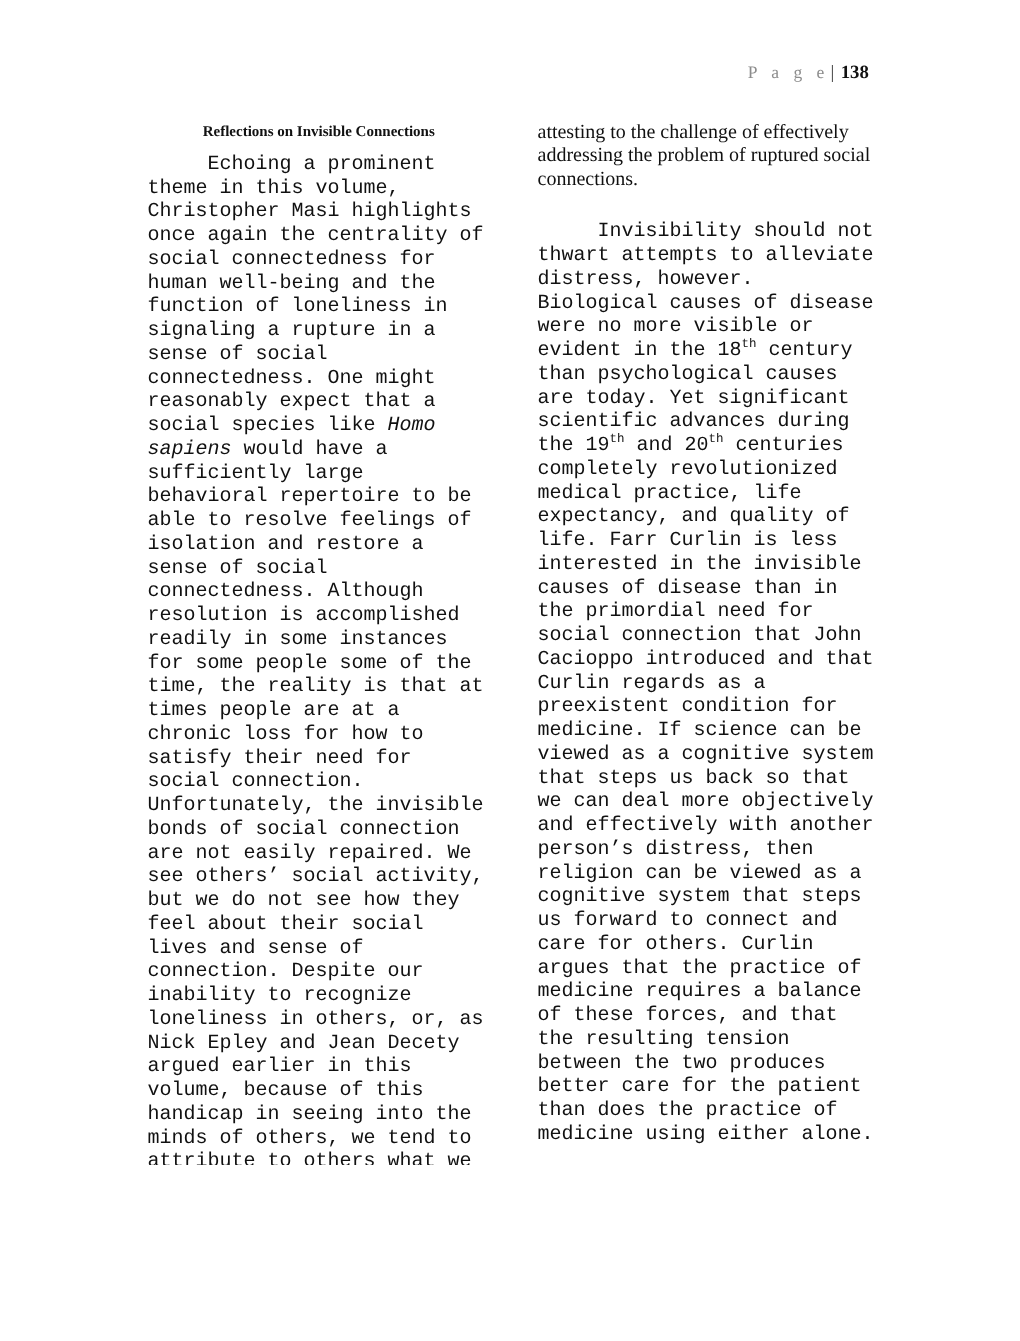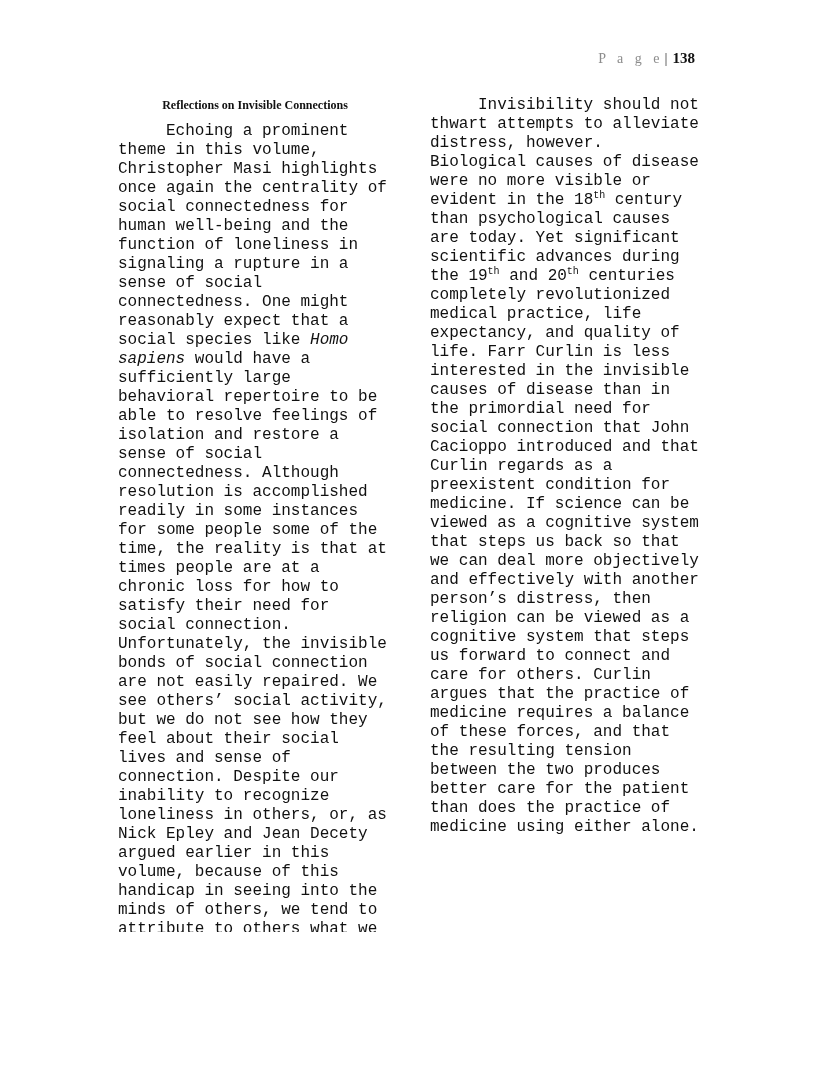--- a/index.html
+++ b/index.html
@@ -57,21 +57,21 @@
     font-size: 12px;
     font-weight: bold;
     text-align: center;
     margin: 0 0 7px 0;
     line-height: 19px;
   }
   .para {
     margin: 0;
   }
   .para + .para {
-    margin-top: 0;
+    margin-top: 23px;
   }
   .indent {
     text-indent: 48px;
     font-family: Liberation Mono, monospace;
   }
   .it {
     font-style: italic;
   }
   sup {
     font-size: 10px;
@@ -99,20 +99,21 @@
   </div>
 
   <div class="columns">
 
     <div class="col">
       <h2 class="heading">Reflections on Invisible Connections</h2>
       <p class="para indent"><span>Echoing a prominent theme in this volume, Christopher Masi highlights once again the centrality of social connectedness for human well-being and the function of loneliness in signaling a rupture in a sense of social connectedness. One might reasonably expect that a social species like </span><span class="it">Homo sapiens</span><span> would have a sufficiently large behavioral repertoire to be able to resolve feelings of isolation and restore a sense of social connectedness. Although resolution is accomplished readily in some instances for some people some of the time, the reality is that at times people are at a chronic loss for how to satisfy their need for social connection. Unfortunately, the invisible bonds of social connection are not easily repaired. We see others’ social activity, but we do not see how they feel about their social lives and sense of connection. Despite our inability to recognize loneliness in others, or, as Nick Epley and Jean Decety argued earlier in this volume, because of this handicap in seeing into the minds of others, we tend to attribute to others what we ourselves have felt or would expect to feel in particular circumstances. Is it any surprise that we target for intervention those circumstances where we observe few opportunities for social interaction, inadequate social skills, and poor social support? On the other hand, because loneliness is in the mind of the sufferer, it is perhaps surprising that we would expect changes in objective social circumstances to be sufficient to alleviate loneliness in all its sufferers. Masi provides a quantitative review of strategies employed to alleviate loneliness to show that interventions to date have been only modestly successful in reducing feelings of loneliness,</span></p>
     </div>
 
     <div class="col">
+      <p class="para"><span>attesting to the challenge of effectively addressing the problem of ruptured social connections.</span></p>
       <p class="para indent"><span>Invisibility should not thwart attempts to alleviate distress, however. Biological causes of disease were no more visible or evident in the 18</span><sup>th</sup><span> century than psychological causes are today. Yet significant scientific advances during the 19</span><sup>th</sup><span> and 20</span><sup>th</sup><span> centuries completely revolutionized medical practice, life expectancy, and quality of life. Farr Curlin is less interested in the invisible causes of disease than in the primordial need for social connection that John Cacioppo introduced and that Curlin regards as a preexistent condition for medicine. If science can be viewed as a cognitive system that steps us back so that we can deal more objectively and effectively with another person’s distress, then religion can be viewed as a cognitive system that steps us forward to connect and care for others.  Curlin argues that the practice of medicine requires a balance of these forces, and that the resulting tension between the two produces better care for the patient than does the practice of medicine using either alone.</span></p>
     </div>
 
   </div>
 
   <div class="footer">
     <span>EFTA_R1_01522223</span>
   </div>
 
 </div>

